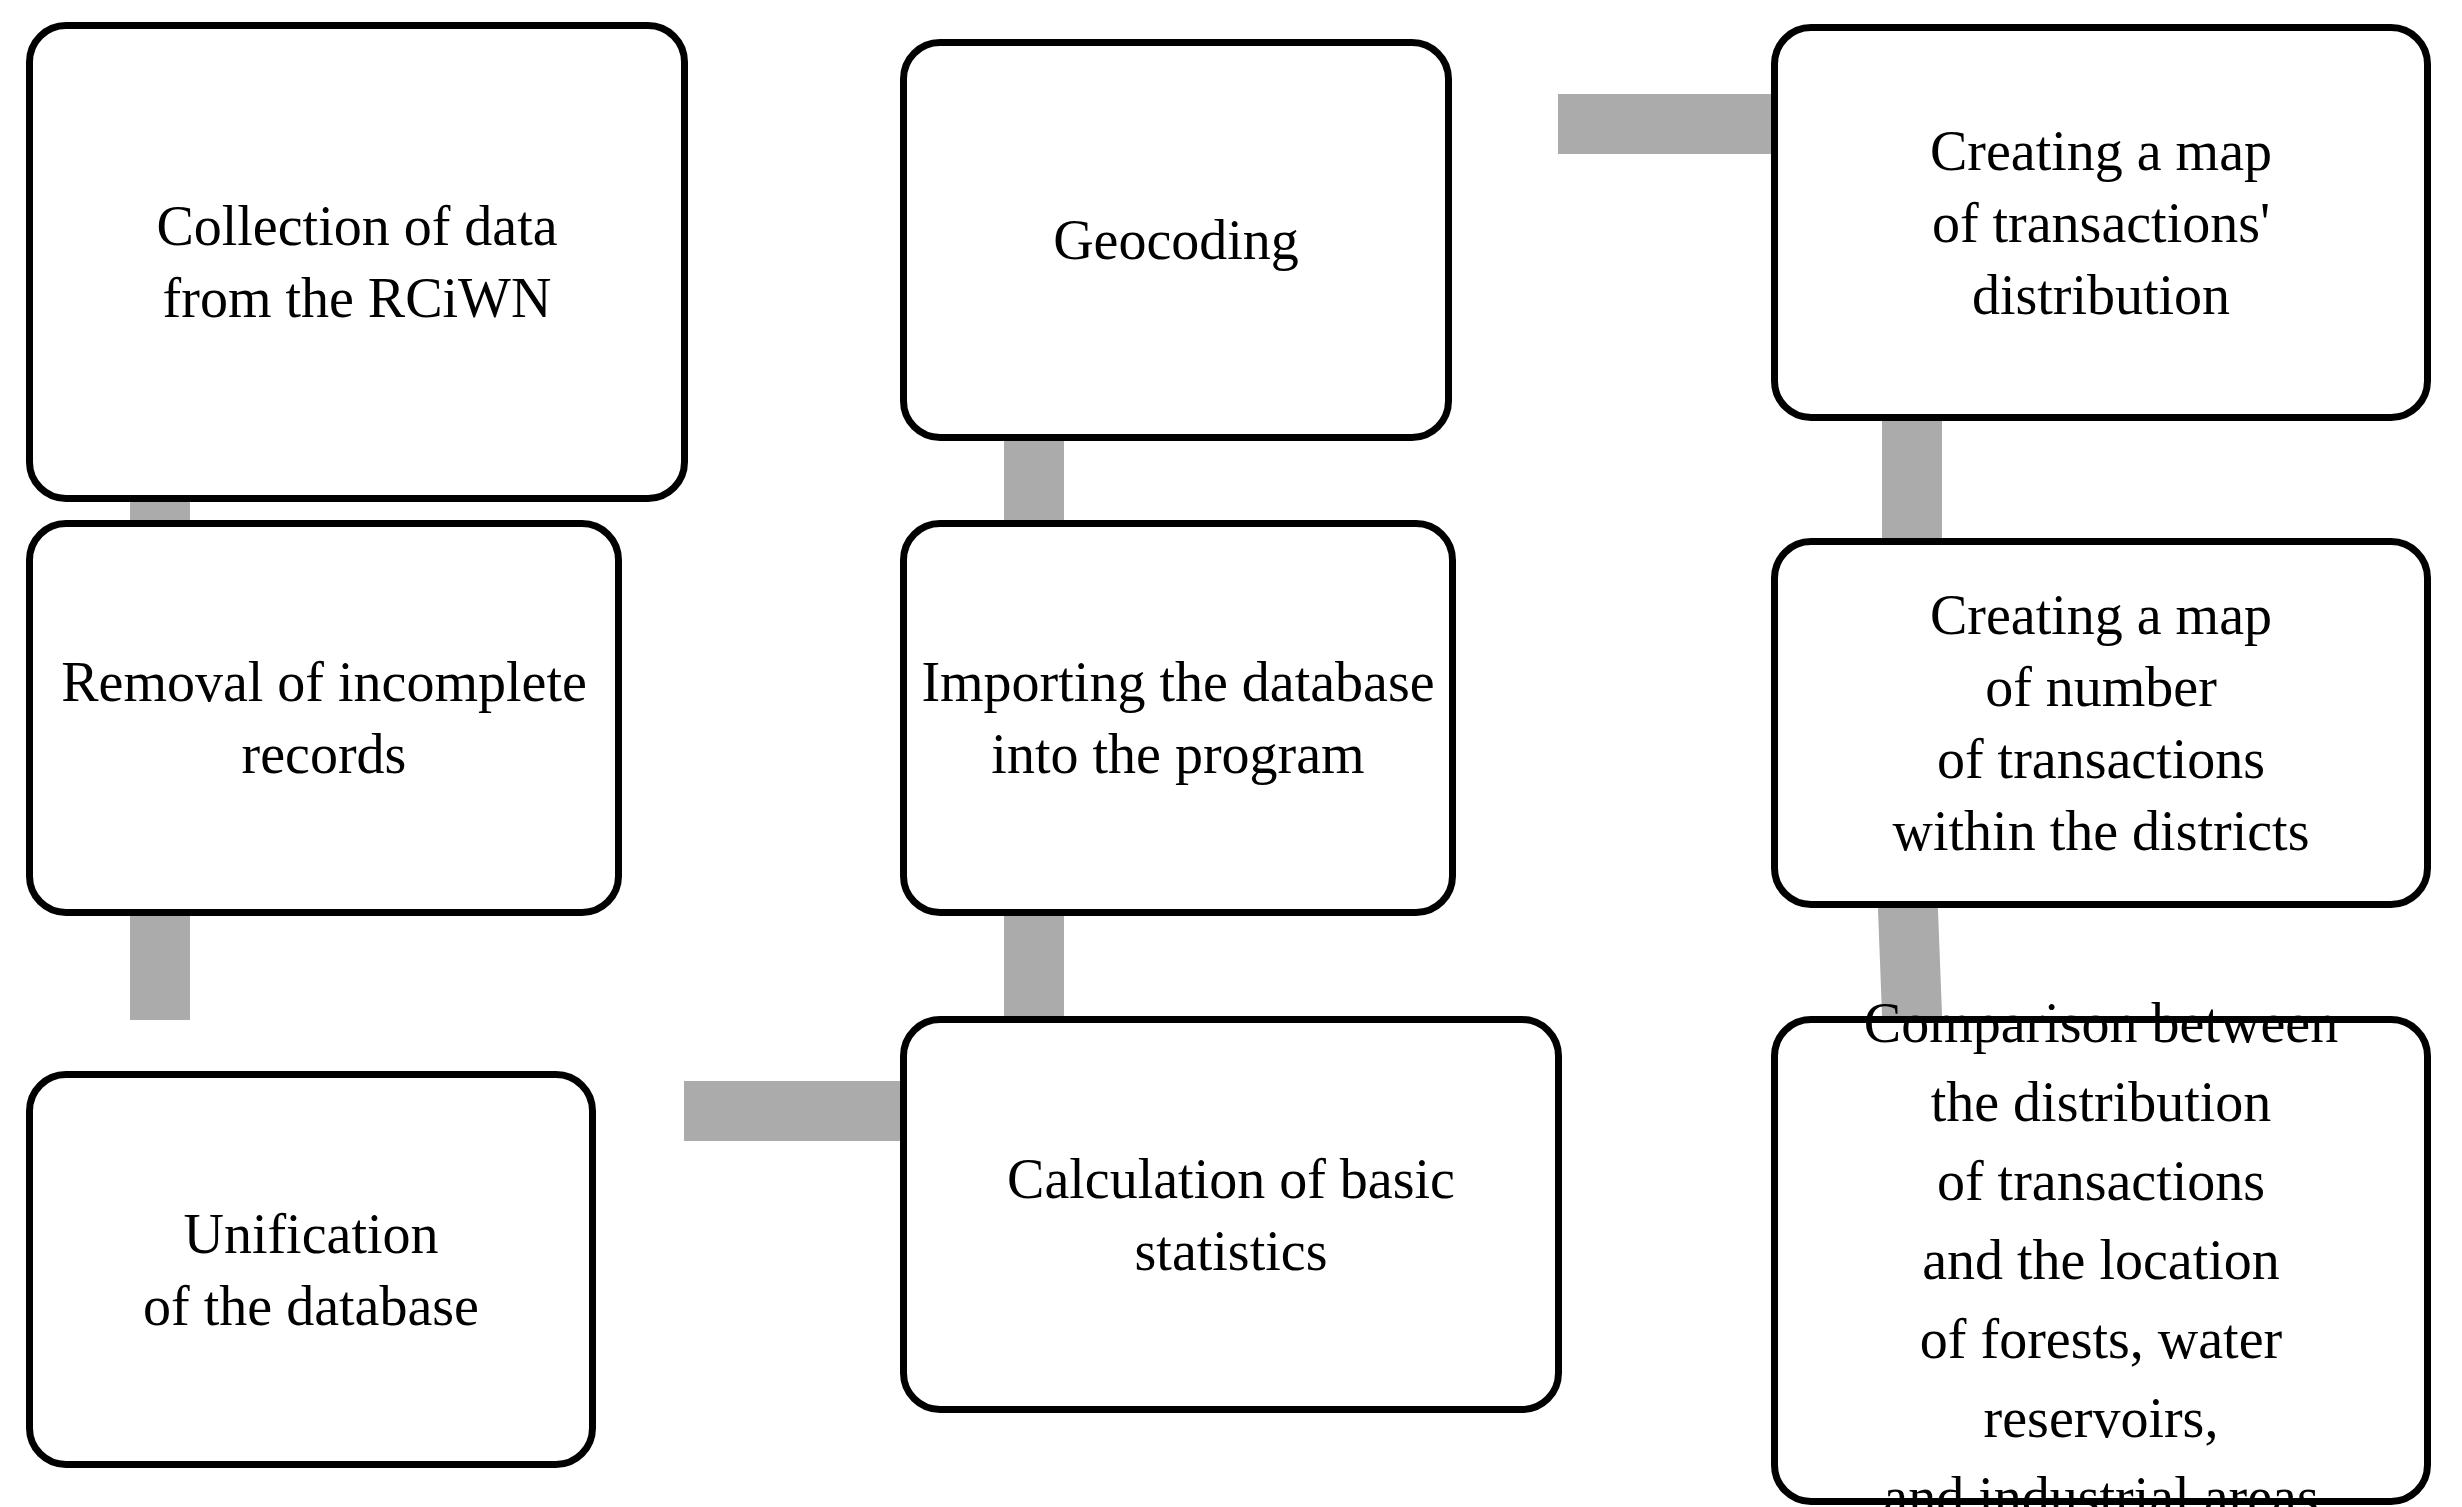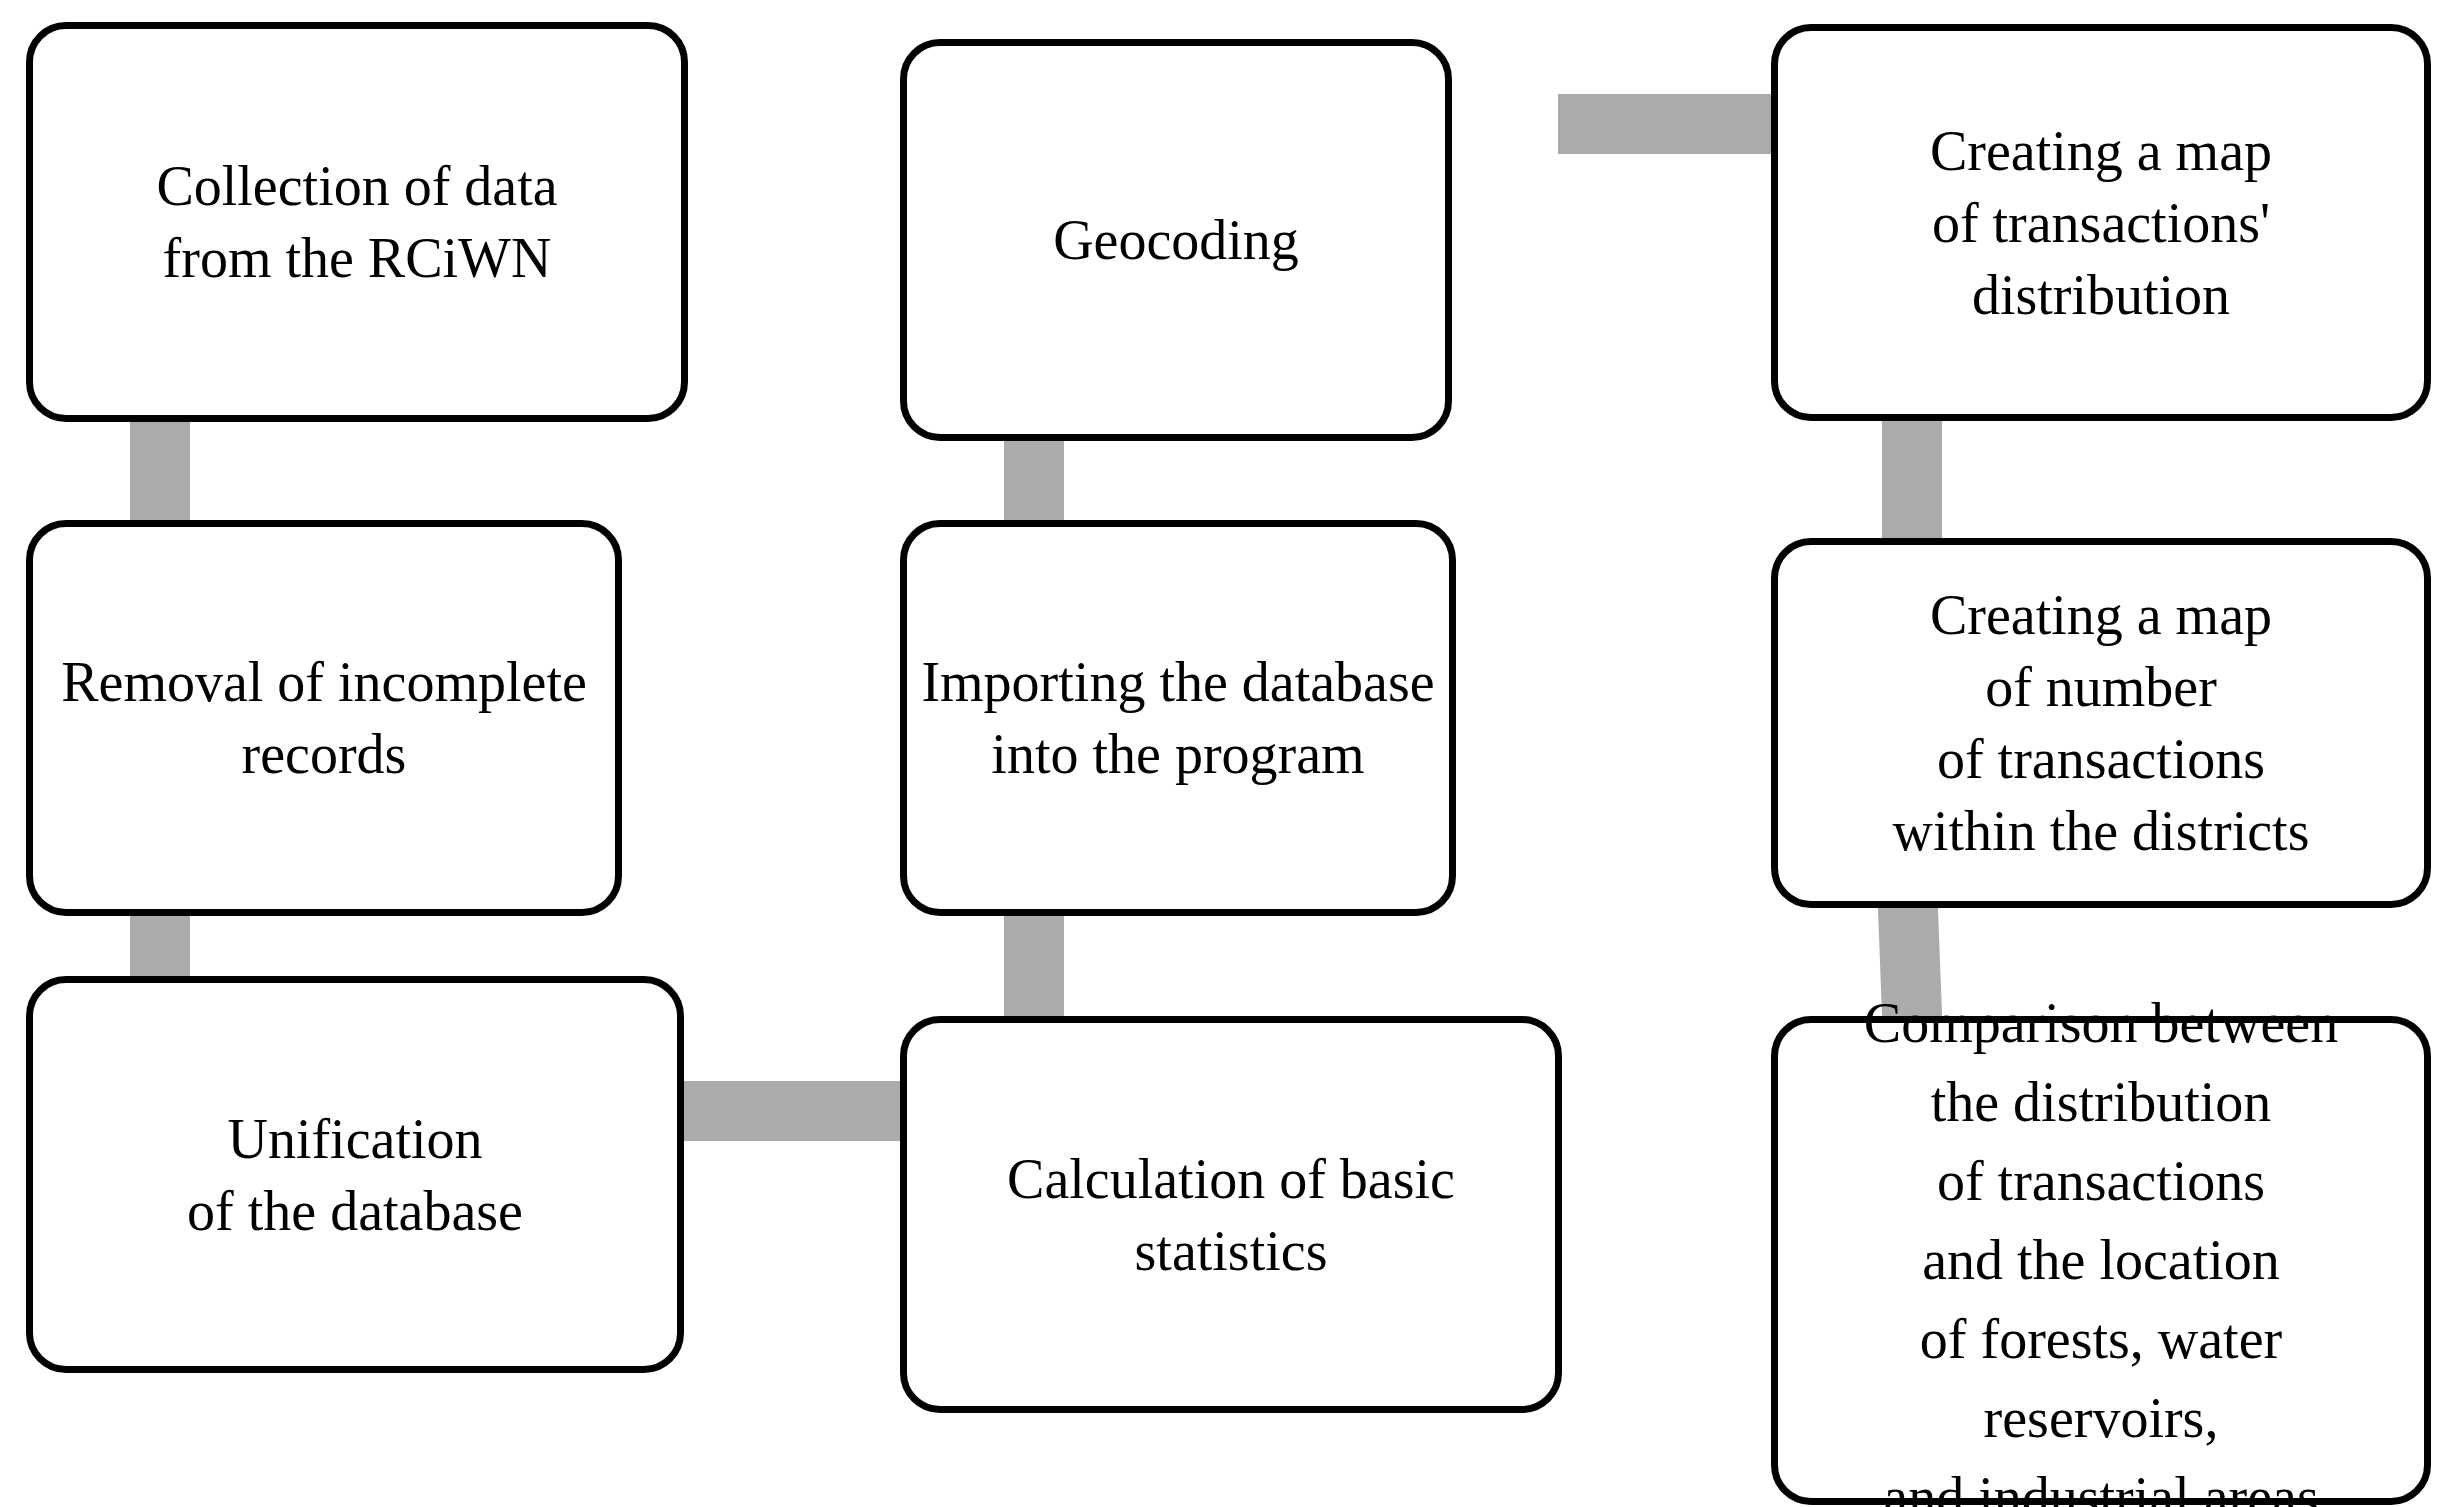--- a/index.html
+++ b/index.html
@@ -57,29 +57,29 @@
 
   <div class="connector" style="left:130px; top:421px; width:60px; height:102px"></div>
   <div class="connector" style="left:130px; top:912px; width:60px; height:108px"></div>
   <div class="connector" style="left:684px; top:1081px; width:220px; height:60px"></div>
   <div class="connector" style="left:1004px; top:912px; width:60px; height:108px"></div>
   <div class="connector" style="left:1004px; top:421px; width:60px; height:102px"></div>
   <div class="connector" style="left:1558px; top:94px; width:217px; height:60px"></div>
   <div class="connector" style="left:1882px; top:417px; width:60px; height:125px"></div>
   <div class="connector slant" style="left:1880px; top:905px; width:60px; height:114px"></div>
 
-  <div class="node" style="left:26px; top:21.6px; width:662px; height:400px">
+  <div class="node" style="left:26px; top:21.6px; width:662px; height:480px">
     <span class="node-text">Collection of data
 from the RCiWN</span>
   </div>
   <div class="node" style="left:26px; top:520px; width:596px; height:396px">
     <span class="node-text">Removal of incomplete
 records</span>
   </div>
-  <div class="node" style="left:26px; top:976px; width:658px; height:397px">
+  <div class="node" style="left:26px; top:1071px; width:570px; height:397px">
     <span class="node-text">Unification
 of the database</span>
   </div>
 
   <div class="node" style="left:900px; top:39px; width:552px; height:402px">
     <span class="node-text">Geocoding</span>
   </div>
   <div class="node" style="left:900px; top:520px; width:556px; height:396px">
     <span class="node-text">Importing the database
 into the program</span>

